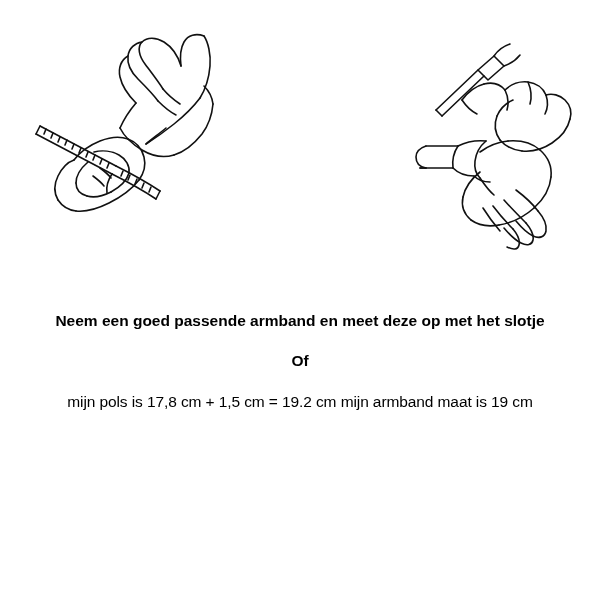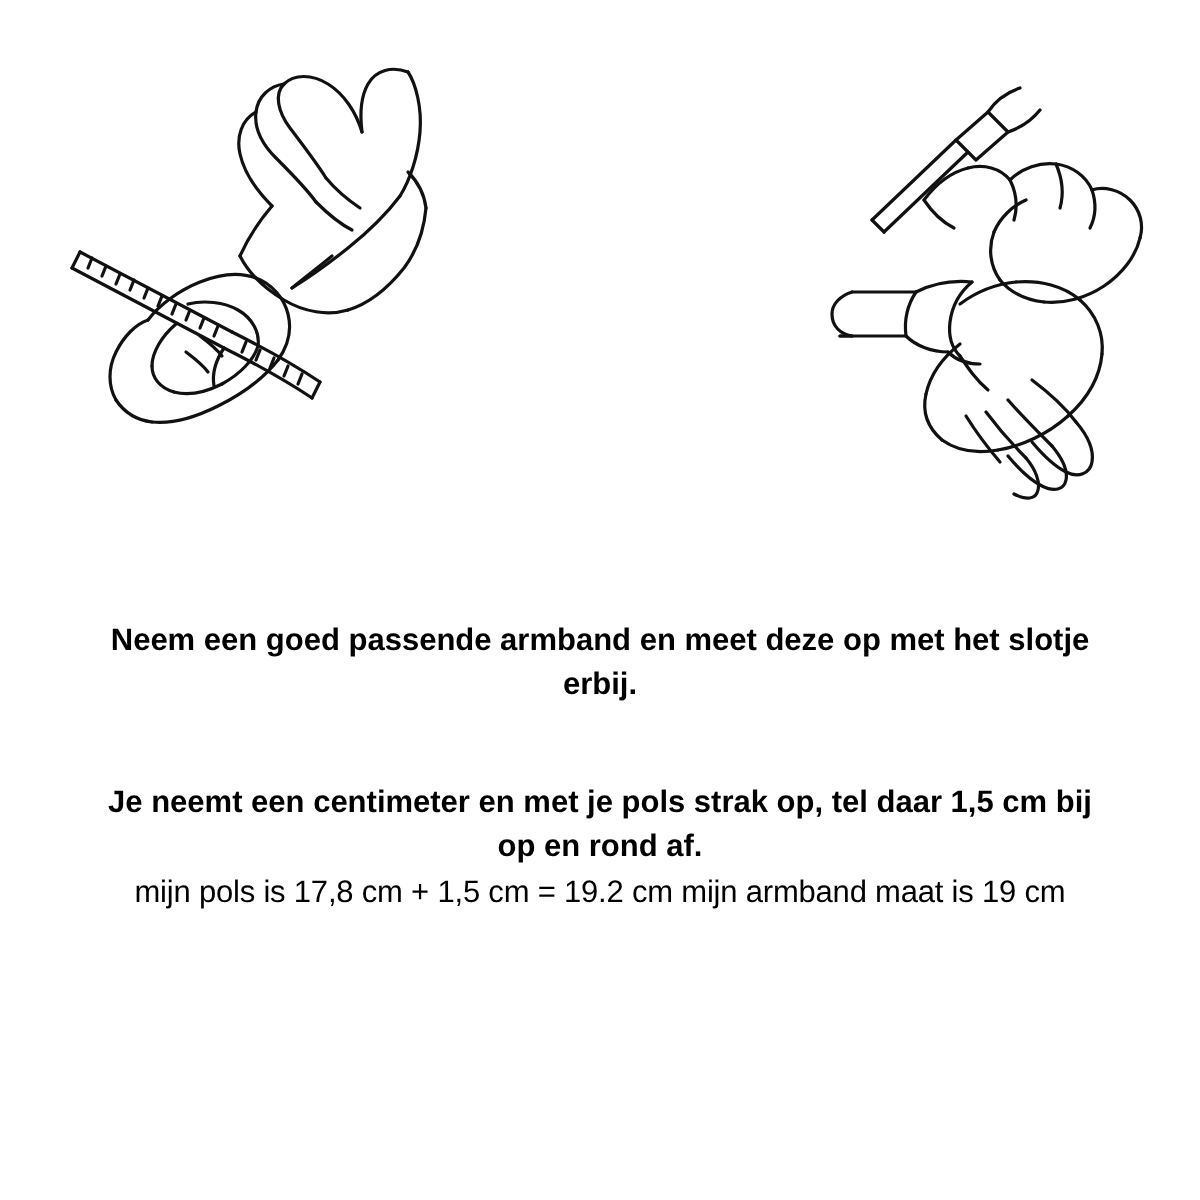--- a/index.html
+++ b/index.html
@@ -186,32 +186,28 @@
         </g>
       </svg>
     </div>
 
   </div>
 
   <div class="text-block">
 
     <div class="para">
       <span class="line">Neem een goed passende armband en meet deze op met het slotje</span>
-      <span class="line">erbij.</span>
     </div>
 
     <div class="gap-med"></div>
 
+    <div class="or-line">Of</div>
 
     <div class="gap-med"></div>
 
-    <div class="para">
-      <span class="line">Je neemt een centimeter en met je pols strak op, tel daar 1,5 cm bij</span>
-      <span class="line">op en rond af.</span>
-    </div>
 
     <div class="para">
       <span class="line last-line">mijn pols is 17,8 cm + 1,5 cm = 19.2 cm  mijn armband maat is 19 cm</span>
     </div>
 
   </div>
 
 </div>
 
 </body></html>

